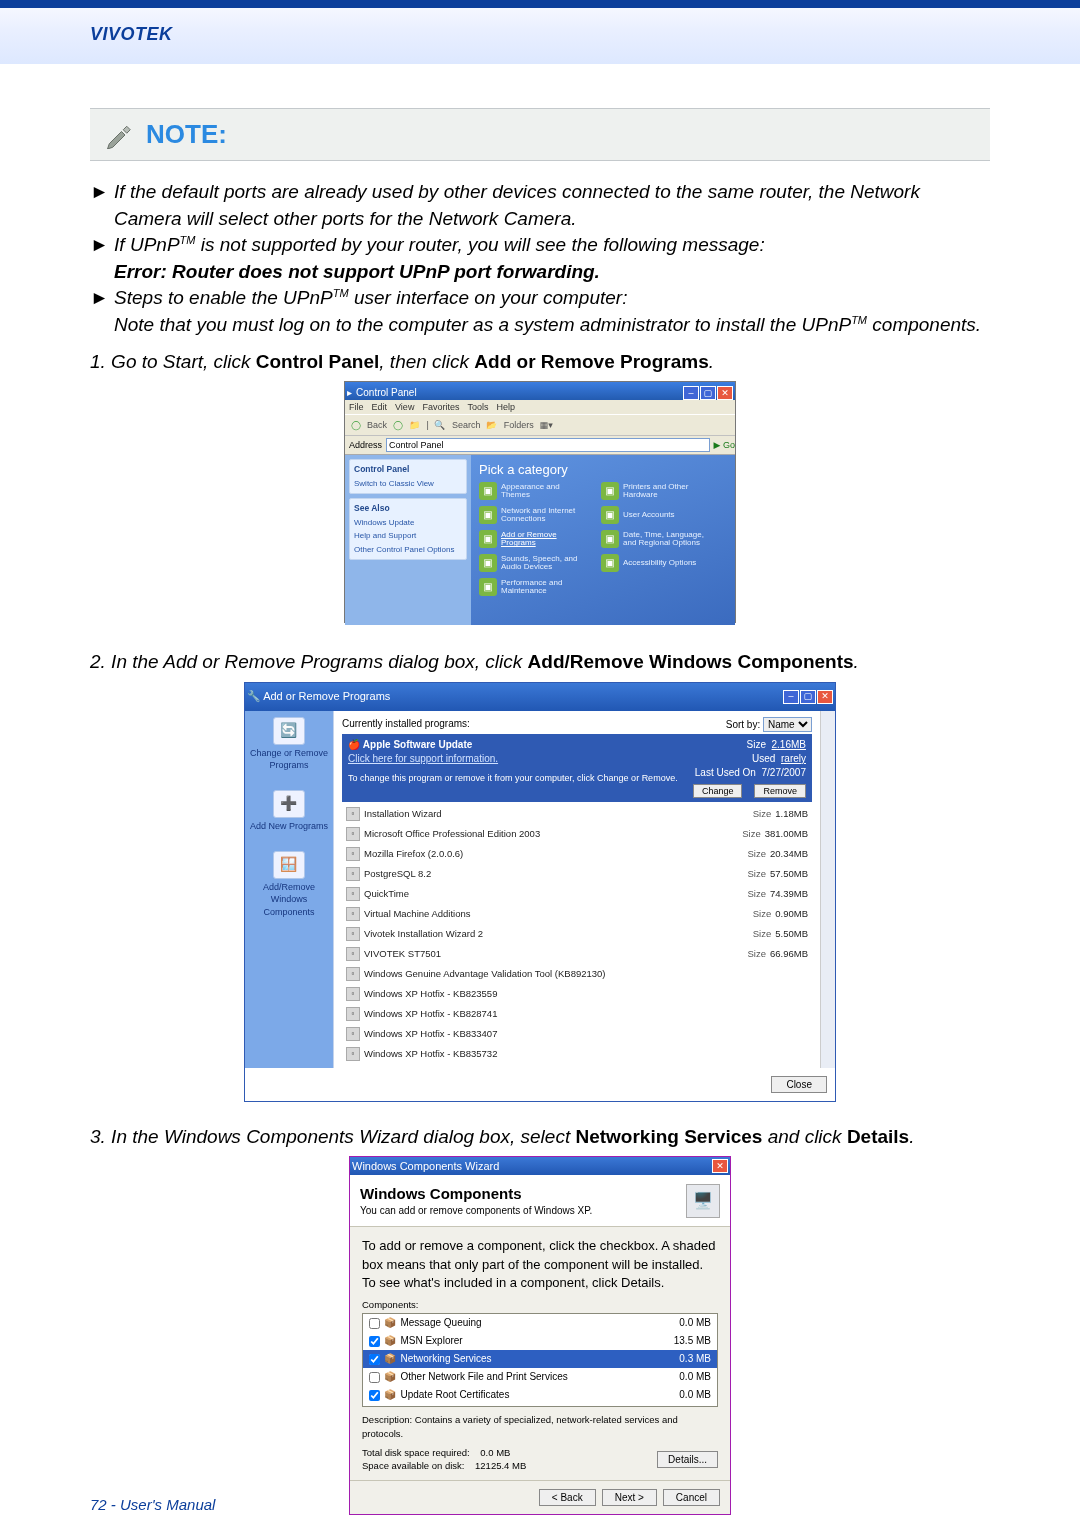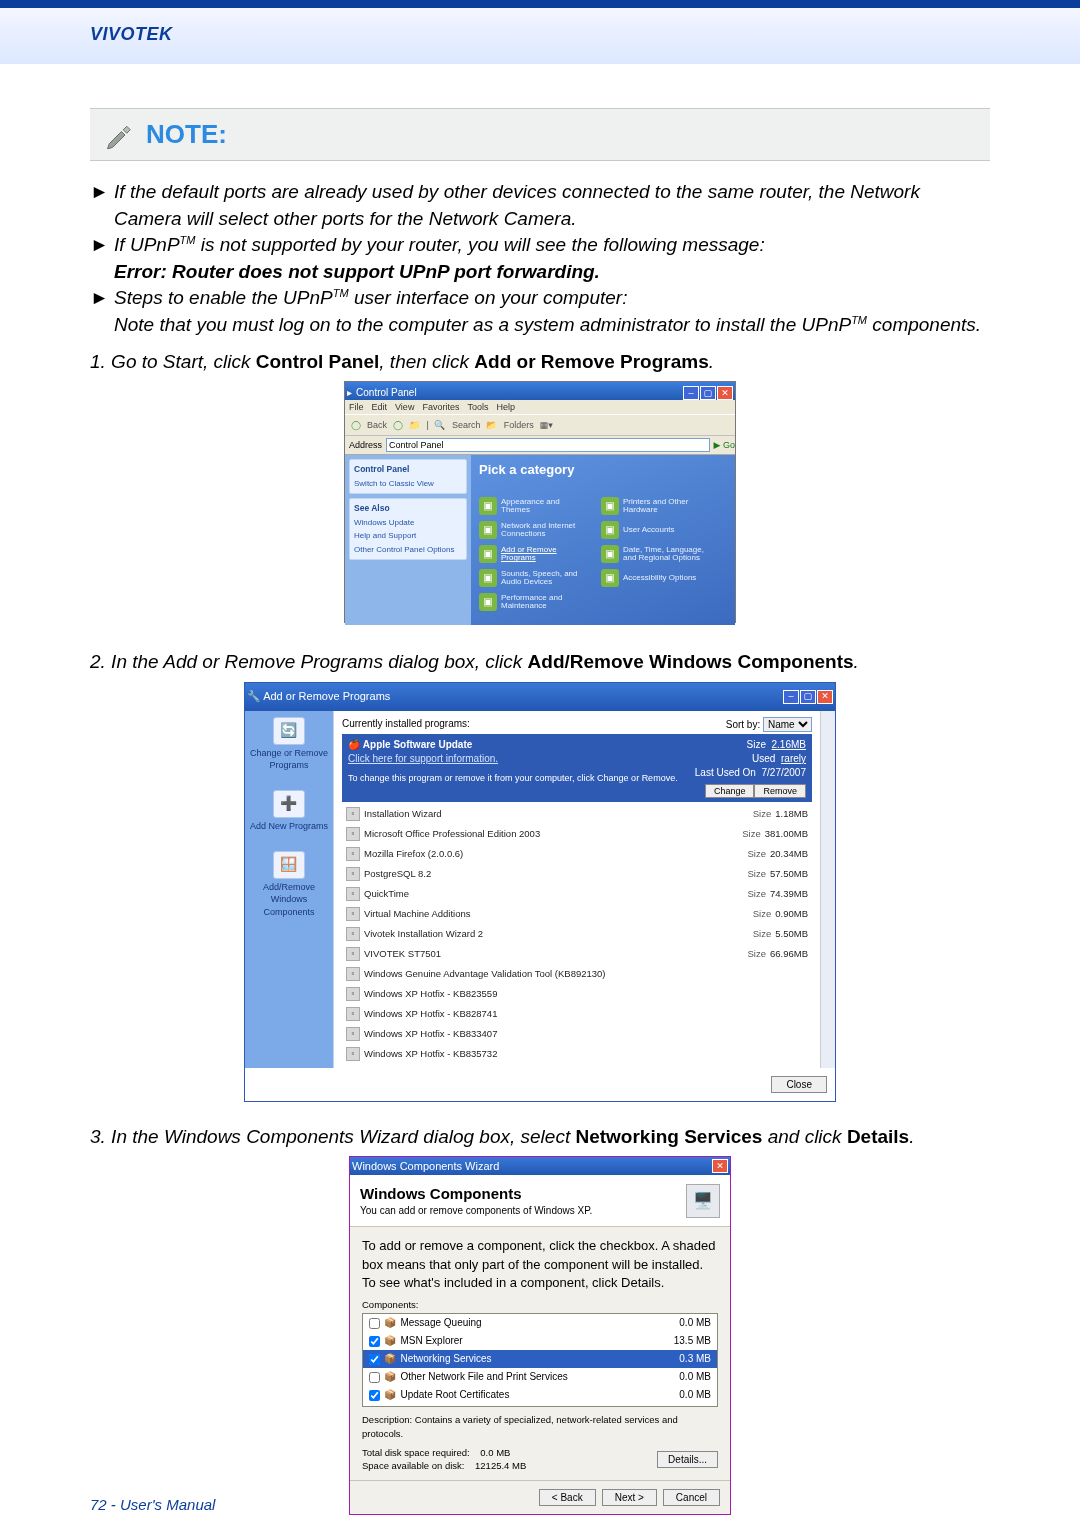--- a/index.html
+++ b/index.html
@@ -34,21 +34,21 @@
   .cp-menu{height:14px;background:#ece9d8;font-size:9px;display:flex;align-items:center;gap:8px;padding-left:4px;color:#333}
   .cp-tool{height:20px;background:#ece9d8;font-size:9px;display:flex;align-items:center;gap:6px;padding-left:6px;color:#555;border-top:1px solid #fff;border-bottom:1px solid #c1c1c1}
   .cp-addr{height:18px;background:#ece9d8;font-size:9px;display:flex;align-items:center;padding-left:4px;gap:4px;border-bottom:1px solid #aaa}
   .cp-addr input{flex:1;height:12px;font-size:9px;border:1px solid #7a9fd2;background:#fff;padding:0 2px}
   .cp-body{display:flex;height:170px}
   .cp-left{width:118px;background:#8fb6ea;padding:4px 4px;font-size:8px;color:#16367f;display:flex;flex-direction:column;gap:4px}
   .cp-box{background:#e7f1ff;border:1px solid #c3d6f0;border-radius:2px;padding:4px}
   .cp-box h4{margin:0 0 2px;font-size:8.5px;color:#234a8e}
   .cp-box a{display:block;color:#2856a7;font-size:8px;margin-top:2px}
   .cp-right{flex:1;background:linear-gradient(160deg,#5f93e0,#3b6bbf);padding:6px 8px;color:#fff}
-  .cp-pick{font-weight:bold;font-size:13px;margin-bottom:18px}
+  .cp-pick{font-weight:normal;font-size:13px;margin-bottom:3px}
   .cp-cats{display:flex;flex-wrap:wrap;gap:6px 12px;font-size:8px}
   .cp-cat{width:110px;display:flex;align-items:center;gap:4px}
   .cp-caticon{width:18px;height:18px;border-radius:3px;background:#7cb742;flex:none;display:flex;align-items:center;justify-content:center;font-size:10px}
   .cp-cat.highlight .cp-cattext{color:#fff;text-decoration:underline}
   .cp-cattext{color:#e6f0ff;font-size:8px;line-height:1.1}
 
   
   .arp{width:590px;border:1px solid #2f5ab3;background:#fff}
   .arp-title{height:20px;background:linear-gradient(#3b78d6,#2157b3);color:#fff;display:flex;align-items:center;justify-content:space-between;font-size:11px;padding:4px 2px}
   .arp-body{display:flex}
@@ -56,21 +56,21 @@
   .arp-side .sideitem{display:flex;flex-direction:column;align-items:center;gap:2px}
   .sideicon{width:30px;height:26px;background:#eef2ff;border:1px solid #b0c7ea;border-radius:3px;display:flex;align-items:center;justify-content:center;font-size:14px}
   .arp-main{flex:1;padding:6px 8px 4px;border-left:1px solid #c3d3ec}
   .arp-top{display:flex;justify-content:space-between;align-items:center;font-size:10px;margin-bottom:2px}
   .arp-top select{font-size:10px;border:1px solid #7a9fd2}
   .arp-selprog{background:#2f5ab3;color:#fff;padding:4px 6px;font-size:10px;display:flex;justify-content:space-between;align-items:flex-start}
   .arp-selprog a{color:#cfe0ff;text-decoration:underline}
   .arp-selprog .pmeta{text-align:right}
   .arp-selprog .pmeta div{white-space:nowrap}
   .arp-selnote{font-size:9px;color:#fff;margin-top:6px}
-  .arp-btns{display:flex;gap:0;margin-top:4px;justify-content:flex-end}
+  .arp-btns{display:flex;gap:12px;margin-top:4px;justify-content:flex-end}
   .arp-btns button{font-size:9px;padding:1px 8px;background:#efefef;border:1px solid #888}
   .arp-list{margin-top:2px}
   .arp-row{display:flex;justify-content:space-between;font-size:9.5px;padding:3px 4px;border-bottom:0;color:#222}
   .arp-row .pname{display:flex;align-items:center;gap:4px}
   .picon{width:12px;height:12px;background:#d8d8d8;border:1px solid #aaa;font-size:8px;display:flex;align-items:center;justify-content:center}
   .arp-row .psz .l{color:#555;margin-right:4px}
   .arp-scroll{border-left:1px solid #ccc;width:14px;background:#e9edf5}
   .arp-bottom{display:flex;justify-content:flex-end;padding:8px}
   .arp-bottom button{font-size:10px;padding:2px 14px;border:1px solid #888;background:#efefef}
 

